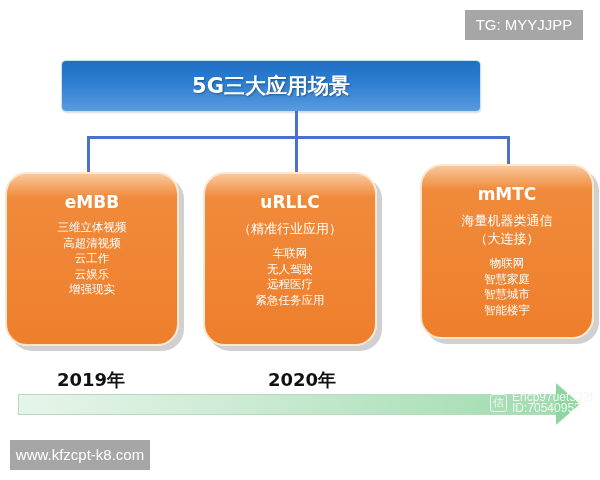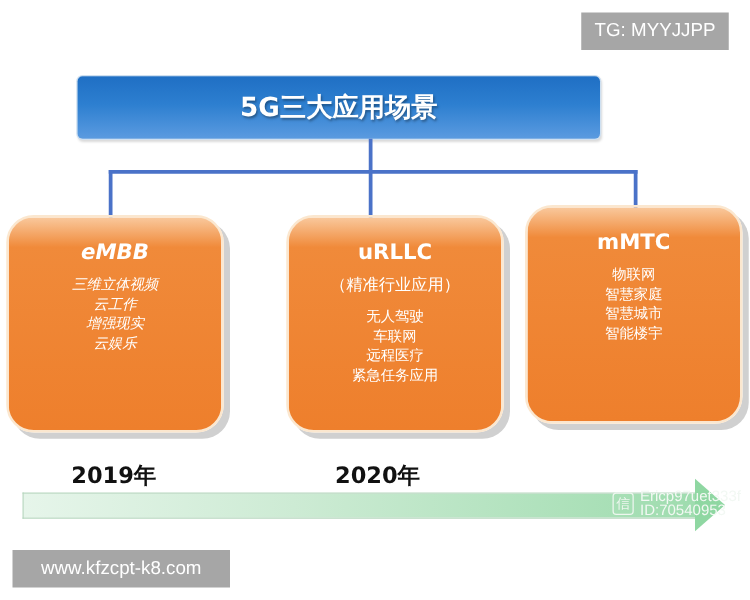--- a/index.html
+++ b/index.html
@@ -1,20 +1,20 @@
 <!DOCTYPE html>
 <html><head>
 <meta charset="utf-8">
 <style>
   html, body { margin:0; padding:0; }
   body { width:600px; height:480px; background:#ffffff; position:relative; overflow:hidden;
          font-family:"DejaVu Sans", "Liberation Sans", sans-serif; }
   .wm-top { position:absolute; left:465px; top:10px; width:118px; height:30px; background:#a6a6a6;
             color:#ffffff; font-family:"Liberation Sans", sans-serif; font-size:15px; line-height:30px; text-align:center; }
-  .wm-bottom { position:absolute; left:10px; top:440px; width:174px; height:30px; background:#a6a6a6;
+  .wm-bottom { position:absolute; left:10px; top:440px; width:140px; height:30px; background:#a6a6a6;
             color:#ffffff; font-family:"Liberation Sans", sans-serif; font-size:15px; line-height:30px; text-align:center; }
   .title-bar { position:absolute; left:62px; top:61px; width:418px; height:50px; border-radius:4px;
                background:linear-gradient(180deg,#1f6fc4 0%,#2d7fd0 45%,#5b9be0 100%);
                box-shadow:0 0 0 1px #cfe0f0, 1px 2px 2px rgba(0,0,0,0.15);
                color:#ffffff; font-weight:bold; font-size:21px; text-align:center; line-height:50px;
                text-shadow:1px 1px 2px rgba(0,0,0,0.35); }
   .line { position:absolute; background:#4a72c8; }
   .box { position:absolute; width:170px; border-radius:22px;
          background:linear-gradient(180deg,#f9c89c 0%, #f08a3a 14%, #ee7f2c 100%);
          border:2px solid #fbe7cf;
@@ -40,45 +40,50 @@
 <div class="wm-top">TG: MYYJJPP</div>
 
 <div class="title-bar">5G三大应用场景</div>
 
 <div class="line" style="left:295px; top:111px; width:3px; height:27px;"></div>
 <div class="line" style="left:87px; top:136px; width:423px; height:3px;"></div>
 <div class="line" style="left:87px; top:136px; width:3px; height:38px;"></div>
 <div class="line" style="left:295px; top:136px; width:3px; height:38px;"></div>
 <div class="line" style="left:507px; top:136px; width:3px; height:42px;"></div>
 
-<div class="box" style="left:5px; top:172px; height:170px;font-style:italic;">
+<div class="box" style="left:5px; top:172px; height:170px;">
   <div class="head">eMBB</div>
   <div class="items">
     <div>三维立体视频</div>
+    <div>高超清视频</div>
     <div>云工作</div>
+    <div>云娱乐</div>
     <div>增强现实</div>
-    <div>云娱乐</div>
   </div>
 </div>
 
-<div class="box" style="left:229px; top:172px; height:170px;text-align:center;">
+<div class="box" style="left:203px; top:172px; height:170px;text-align:center;">
   <div class="head">uRLLC</div>
   <div class="sub">
     <div>（精准行业应用）</div>
   </div>
   <div class="items">
+    <div>车联网</div>
     <div>无人驾驶</div>
-    <div>车联网</div>
     <div>远程医疗</div>
     <div>紧急任务应用</div>
   </div>
 </div>
 
 <div class="box" style="left:420px; top:164px; height:171px;">
   <div class="head">mMTC</div>
+  <div class="sub">
+    <div>海量机器类通信</div>
+    <div>（大连接）</div>
+  </div>
   <div class="items">
     <div>物联网</div>
     <div>智慧家庭</div>
     <div>智慧城市</div>
     <div>智能楼宇</div>
   </div>
 </div>
 
 <div class="year" style="left:57px; top:368px;">2019年</div>
 <div class="year" style="left:268px; top:368px;">2020年</div>

